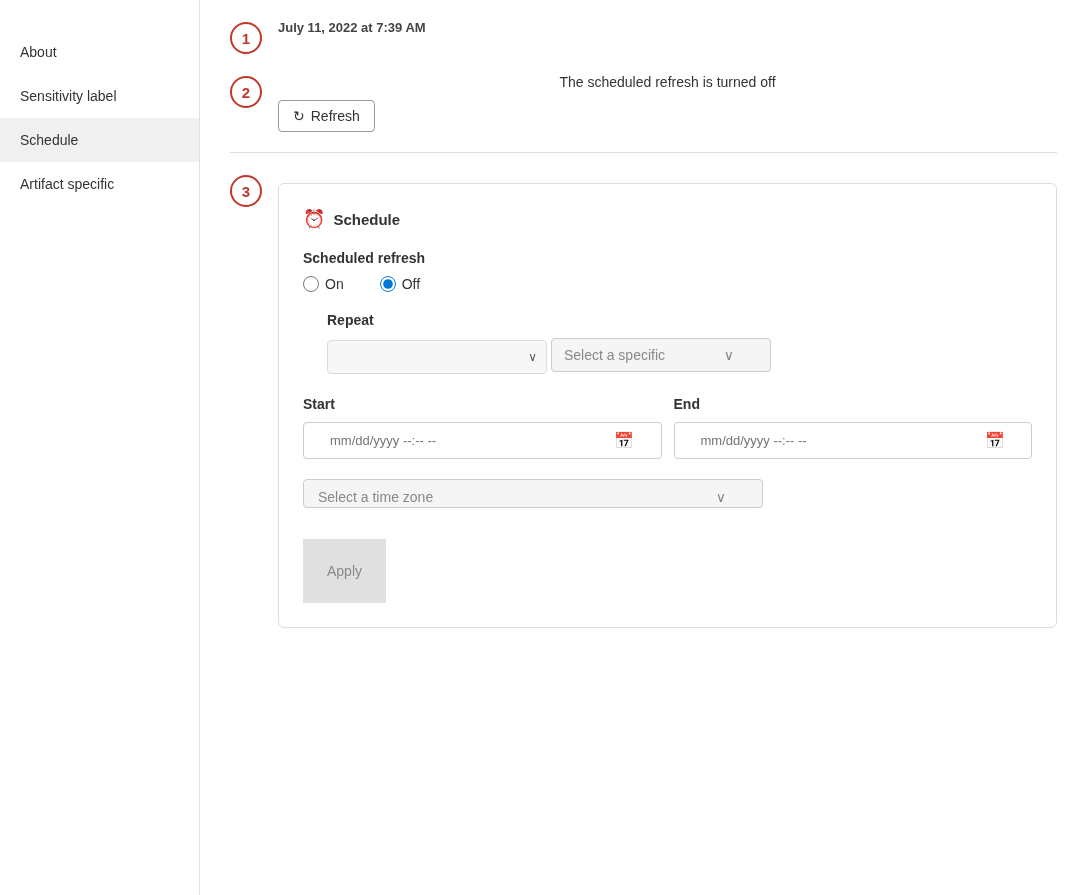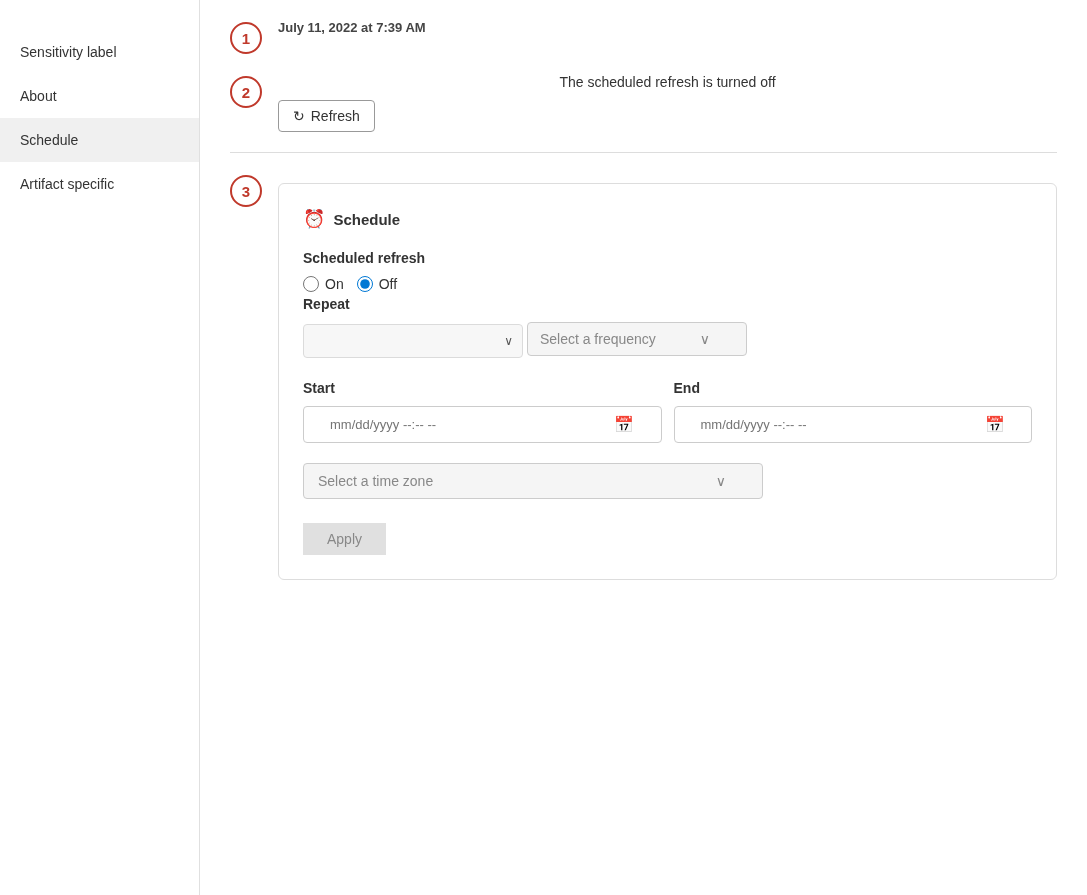--- a/index.html
+++ b/index.html
@@ -124,37 +124,38 @@
       font-size: 18px;
     }
     .field-label {
       font-weight: 600;
       font-size: 14px;
       margin-bottom: 10px;
     }
     .radio-group {
       display: flex;
       align-items: center;
-      gap: 13px;
-      margin-bottom: 4px;
+      gap: 36px;
+      margin-bottom: 20px;
     }
     .radio-option {
       display: flex;
       align-items: center;
       gap: 6px;
       cursor: pointer;
     }
     .radio-option input[type="radio"] {
       width: 16px;
       height: 16px;
       cursor: pointer;
       accent-color: #0078d4;
     }
     .frequency-section {
       margin-bottom: 20px;
+      margin-left: 24px;
     }
     .date-row {
       display: flex;
       gap: 12px;
       margin-bottom: 20px;
     }
     .date-field {
       flex: 1;
     }
     .date-input-wrapper {
@@ -175,21 +176,21 @@
     }
     .calendar-icon {
       color: #555;
       font-size: 16px;
       cursor: pointer;
     }
     .timezone-section {
       margin-bottom: 20px;
     }
     .apply-button {
-      padding: 8px 24px;
+      padding: 24px 24px;
       background: #e0e0e0;
       border: none;
       border-radius: 0;
       font-size: 14px;
       color: #888;
       cursor: not-allowed;
     }
     select {
       -webkit-appearance: none;
       appearance: none;
@@ -217,25 +218,25 @@
       font-size: 12px;
       color: #555;
     }
   </style>
 </head>
 <body>
 
 <div class="layout">
 
   <nav class="sidebar" data-name="sidebar">
+    <div class="sidebar-item" data-name="sidebar-item-about">
+      <span data-name="sidebar-item-about-label">About</span>
+    </div>
     <div class="sidebar-item" data-name="sidebar-item-sensitivity-label">
       <span data-name="sidebar-item-sensitivity-label-label">Sensitivity label</span>
-    </div>
-    <div class="sidebar-item" data-name="sidebar-item-about">
-      <span data-name="sidebar-item-about-label">About</span>
     </div>
     <div class="sidebar-item active" data-name="sidebar-item-schedule">
       <span data-name="sidebar-item-schedule-label">Schedule</span>
     </div>
     <div class="sidebar-item" data-name="sidebar-item-artifact-specific">
       <span data-name="sidebar-item-artifact-specific-label">Artifact specific</span>
     </div>
   </nav>
 
   <main class="main" data-name="main-content">
@@ -300,21 +301,21 @@
                 <option value="" data-name="frequency-placeholder-option"></option>
               </select>
               <span class="chevron" data-name="frequency-chevron-icon">∨</span>
               <style>
                 [data-name="frequency-select"] option:first-child::after { content: attr(data-placeholder); }
               </style>
             </div>
             
             <div style="position:relative; display:inline-block; min-width:220px;">
               <div style="position:absolute; top:0; left:0; width:220px; pointer-events:none; padding:8px 36px 8px 12px; border:1px solid #ccc; border-radius:4px; background:#f5f5f5; font-size:14px; color:#888; display:flex; align-items:center; justify-content:space-between;">
-                <span data-name="frequency-placeholder-text">Select a frequency</span>
+                <span data-name="frequency-placeholder-text">Select a specific</span>
                 <span data-name="frequency-dropdown-icon">∨</span>
               </div>
               <select data-name="frequency-dropdown" style="opacity:0; width:220px; height:38px; cursor:pointer;">
                 <option value="" data-name="freq-opt-placeholder">Select a frequency</option>
                 <option value="daily" data-name="freq-opt-daily">Daily</option>
                 <option value="weekly" data-name="freq-opt-weekly">Weekly</option>
                 <option value="monthly" data-name="freq-opt-monthly">Monthly</option>
               </select>
             </div>
           </div>
@@ -333,21 +334,21 @@
               <div class="date-input-wrapper" data-name="end-input-wrapper">
                 <input type="text" data-name="end-date-input" placeholder="mm/dd/yyyy --:-- --" style="">
                 <span class="calendar-icon" data-name="end-calendar-icon">📅</span>
               </div>
             </div>
           </div>
 
           
           <div class="timezone-section" data-name="timezone-section">
             <div style="position:relative; display:block; max-width:460px;">
-              <div style="position:absolute; top:0; left:0; right:0; pointer-events:none; padding:9px 36px 9px 14px; border:1px solid #ccc; border-radius:4px; background:#f5f5f5; font-size:14px; color:#888; display:flex; align-items:center; justify-content:space-between;">
+              <div style="position:absolute; top:0; left:0; right:0; pointer-events:none; padding:9px 36px 2px 14px; border:1px solid #ccc; border-radius:4px; background:#f5f5f5; font-size:14px; color:#888; display:flex; align-items:center; justify-content:space-between;">
                 <span data-name="timezone-placeholder-text">Select a time zone</span>
                 <span data-name="timezone-chevron-icon">∨</span>
               </div>
               <select data-name="timezone-dropdown" style="opacity:0; width:100%; height:40px; cursor:pointer;">
                 <option value="" data-name="tz-opt-placeholder">Select a time zone</option>
                 <option value="utc" data-name="tz-opt-utc">(UTC) Coordinated Universal Time</option>
                 <option value="est" data-name="tz-opt-est">(UTC-05:00) Eastern Time</option>
               </select>
             </div>
           </div>

